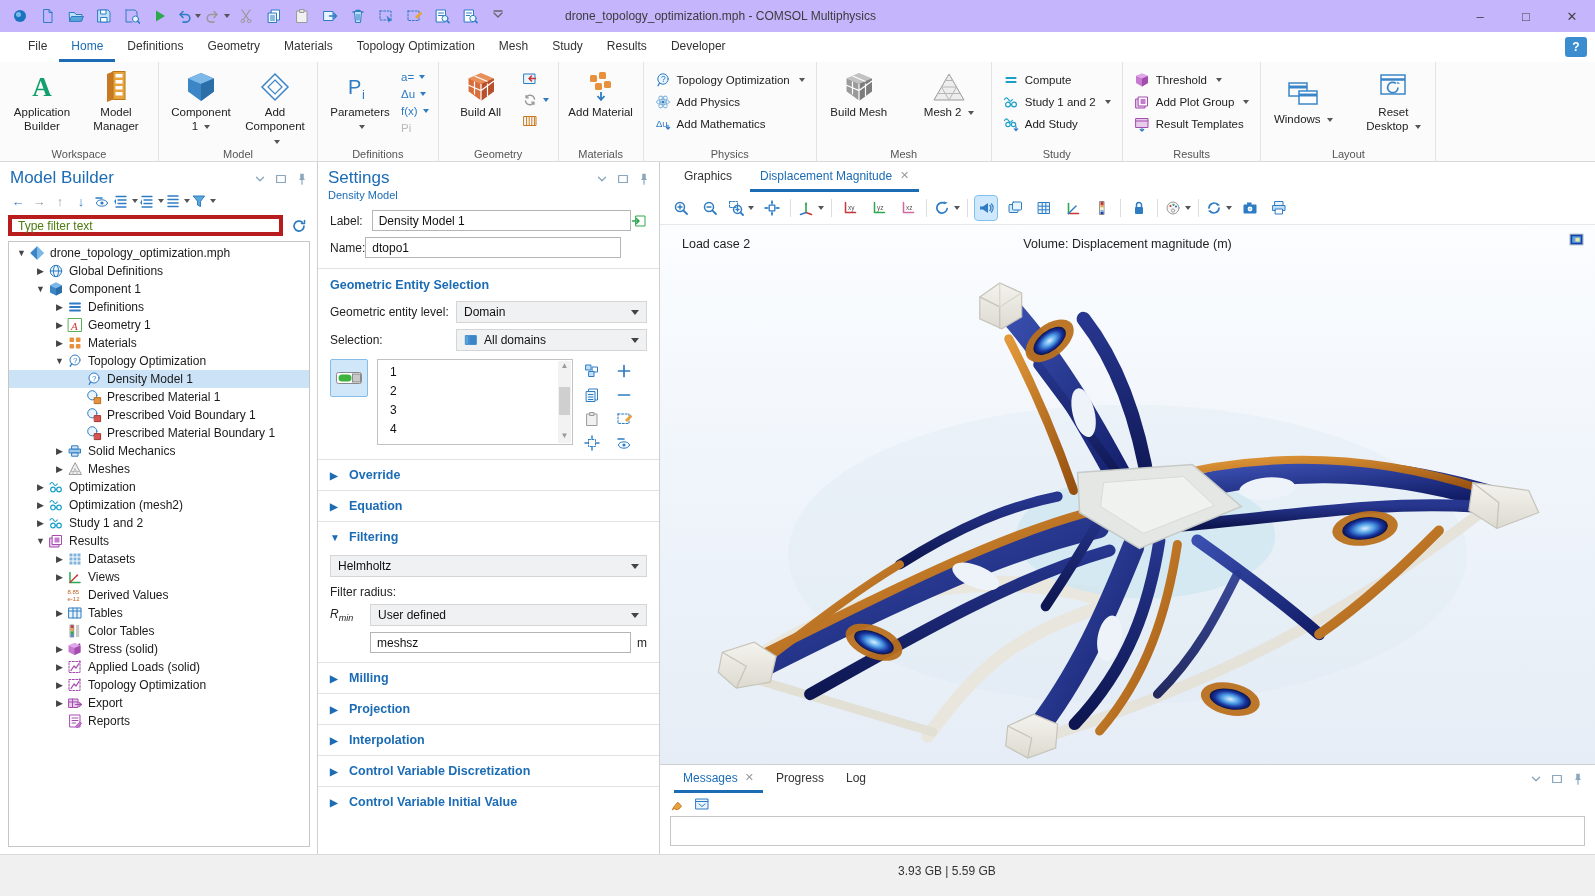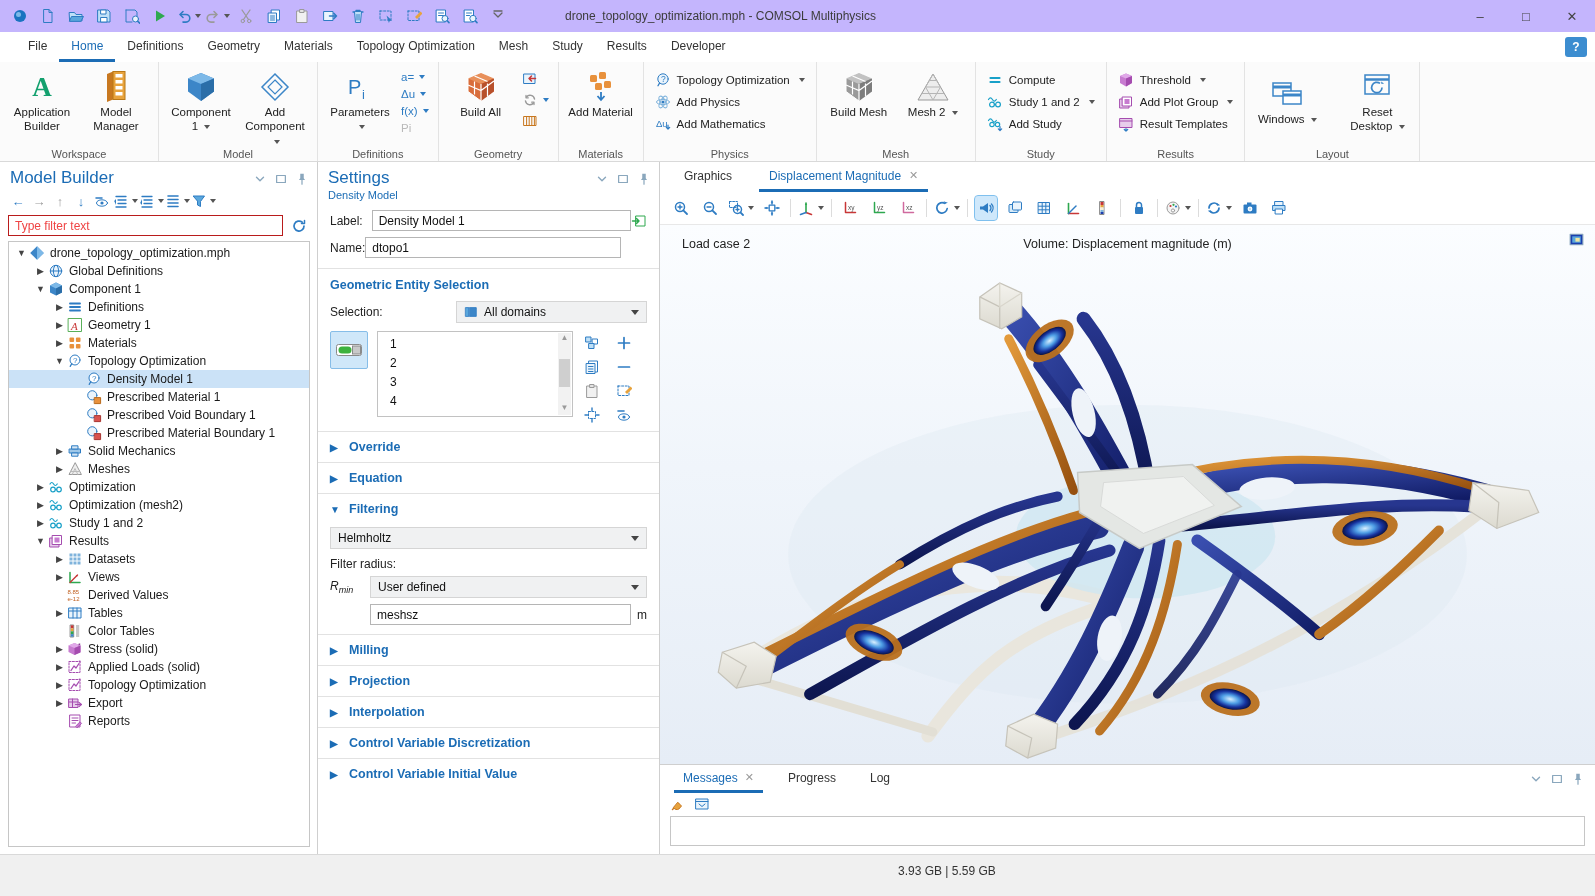--- a/index.html
+++ b/index.html
@@ -35,21 +35,21 @@
 .main{position:absolute;top:162px;left:0;right:0;bottom:42px;display:flex}
 .panel-head{display:flex;align-items:flex-start;padding:6px 8px 0 10px}
 .panel-title{color:#1b6cb5;font-size:17px}
 .head-icons{margin-left:auto;display:flex;gap:7px;padding-top:4px}
 
 .mb{width:318px;border-right:1px solid #cfcfcf;background:#fff;display:flex;flex-direction:column}
 .mb-toolbar{display:flex;align-items:center;gap:1px;padding:3px 6px 2px 8px}
 .tbtn{min-width:20px;height:20px;display:flex;align-items:center;justify-content:center;border-radius:2px;color:#2E7CC3;font-size:13px}
 .tbtn.gray{color:#9a9a9a}
 .filter-row{display:flex;align-items:center;gap:6px;padding:2px 8px 3px}
-.filter-input{flex:1;border:1px solid #b91c1c;height:21px;display:flex;align-items:center;padding:0 6px;color:#ef4444;background:#fff}
+.filter-input{flex:1;border:4px solid #b91c1c;height:21px;display:flex;align-items:center;padding:0 6px;color:#4d7c0f;background:#fff}
 .tree-box{flex:1;margin:2px 7px 7px 8px;border:1px solid #c6c6c6;overflow:hidden;padding-top:2px;background:#fff}
 .trow{height:18px;display:flex;align-items:center;white-space:nowrap;cursor:default}
 .trow.selected{background:#cbe2f7}
 .texp{width:13px;flex:none;color:#444;font-size:9px;text-align:center}
 .ti{width:16px;height:16px;flex:none;margin:0 5px 0 1px;display:flex;align-items:center;justify-content:center;position:relative}
 .tlabel{font-size:12px;color:#1a1a1a}
 
 .settings{width:342px;border-right:1px solid #cfcfcf;background:#fff;display:flex;flex-direction:column;overflow:hidden}
 .set-sub{color:#1b6cb5;padding:1px 10px 6px;font-size:11px}
 .form-row{display:flex;align-items:center;padding:3px 12px}
@@ -72,36 +72,36 @@
 .stool{display:flex;align-items:center;justify-content:center}
 .collapse-row{display:flex;align-items:center;gap:9px;padding:8px 12px;border-top:1px solid #e2e2e2;color:#1b6cb5;font-size:12.5px;font-weight:bold}
 .collapse-row .texp2{color:#1b6cb5;font-size:10px;width:10px}
 .sub-label{padding:5px 12px 2px;color:#222}
 .rmin-row{display:flex;align-items:center;gap:8px;padding:3px 12px}
 .rmin-sym{width:32px;flex:none;font-style:italic;color:#222}
 .unit-row{display:flex;align-items:center;gap:6px;padding:3px 12px 3px 52px}
 
 .gcol{flex:1;display:flex;flex-direction:column;min-width:0;background:#fff}
 .gpanel{flex:1;display:flex;flex-direction:column;min-height:0}
-.gtabs{height:30px;display:flex;align-items:stretch;padding-left:14px;gap:17px;position:relative}
+.gtabs{height:30px;display:flex;align-items:stretch;padding-left:14px;gap:8px;position:relative}
 .gtab{display:flex;align-items:center;gap:8px;padding:0 10px;color:#333;border-bottom:3px solid transparent}
 .gtab.active{color:#1b6cb5;border-bottom-color:#1b6cb5}
 .closex{color:#9a9a9a;font-size:11px}
 .gtoolbar{height:33px;display:flex;align-items:center;gap:7px;padding:0 10px;border-bottom:1px solid #e8e8e8}
 .gt{min-width:22px;height:24px;display:flex;align-items:center;justify-content:center;border-radius:3px;gap:1px}
 .gt.active{background:#cfe8fb;outline:1px solid #7fc0ee}
 .gdiv{width:1px;height:18px;background:#dcdcdc;flex:none}
 .plot{flex:1;position:relative;background:linear-gradient(180deg,#fbfdff 0%,#f0f5fb 45%,#e6edf6 100%);min-height:0}
 .plot-corner{position:absolute;left:22px;top:12px;color:#222;font-size:12.5px}
 .plot-title{position:absolute;left:0;right:0;top:12px;text-align:center;color:#222;font-size:12.5px}
 .plot-snap{position:absolute;right:10px;top:6px}
 .drone-svg{position:absolute;left:0;top:20px;width:100%;height:calc(100% - 20px)}
 
 .messages{height:90px;border-top:1px solid #cfcfcf;display:flex;flex-direction:column}
-.mtabs{height:28px;display:flex;align-items:stretch;padding-left:14px;gap:16px;position:relative}
+.mtabs{height:28px;display:flex;align-items:stretch;padding-left:14px;gap:4px;position:relative}
 .mtab{display:flex;align-items:center;gap:7px;padding:0 9px;color:#333;border-bottom:3px solid transparent}
 .mtab.active{color:#1b6cb5;border-bottom-color:#1b6cb5}
 .mtoolbar{height:22px;display:flex;align-items:center;gap:8px;padding:0 10px}
 .mbox{flex:1;border:1px solid #c6c6c6;margin:1px 10px 8px;background:#fff}
 
 .statusbar{position:absolute;left:0;right:0;bottom:0;height:42px;background:#f0f0f0;border-top:1px solid #d9d9d9}
 .mem{position:absolute;left:898px;top:9px;color:#333;font-size:12px}
 </style>
 </head>
 <body>
@@ -427,21 +427,21 @@
                 <path d="M13 9v4M11.3 11.3 13 13l1.7-1.7" stroke="#2E7CC3" stroke-width="1.2"></path>
               </svg>
             </span>
           <span>Add Mathematics</span>
           </div>
         </div>
       </div>
       <div class="rgroup-label">Physics</div>
     </div>
     <div class="rgroup">
-      <div style="display:flex;gap:4px;align-items:flex-end">
+      <div style="display:flex;gap:20px;align-items:flex-end">
         <div class="rlarge">
         <span class="ric">
             <svg width="32" height="30" viewBox="0 0 32 30">
               <path d="M16 1l13 5.5v13L16 29 3 19.5v-13z" fill="#9a9a9a" stroke="#fff"></path>
               <path d="M16 1l13 5.5L16 12 3 6.5z" fill="#c2c2c2"></path>
               <path d="M16 12v17l13-9.5v-13z" fill="#7d7d7d"></path>
               <path d="M9.5 4 22.5 9.5M16 12v17M3 13l13 5.5 13-9.5M9.5 22.5v-13M22.5 24.5v-13" stroke="#fff" stroke-width="1.2" fill="none"></path>
             </svg>
           </span>
         <span class="rlab">Build Mesh</span>
@@ -978,20 +978,27 @@
           </svg>
         </span>
     </div>
     <div class="form-row">
       <span class="flab">Name:</span>
       <div class="tinput" style="margin-right:26px">dtopo1</div>
     </div>
     <div class="sep"></div>
     <div class="sect-title">Geometric Entity Selection</div>
     <div class="grid-row">
+      <span class="gl">Geometric entity level:</span>
+      <div class="dd">
+        <span>Domain</span>
+          <span class="ddarr"></span>
+      </div>
+    </div>
+    <div class="grid-row">
       <span class="gl">Selection:</span>
       <div class="dd">
         <span id="alldom-ic">
             <svg width="14" height="14" viewBox="0 0 16 16" fill="none" stroke-linecap="round" stroke-linejoin="round">
               <rect x="2" y="3" width="3.5" height="10" fill="#5AA7DC" stroke="#2E7CC3"></rect>
               <rect x="6.5" y="3" width="7.5" height="10" fill="#3C86C8" stroke="#2E7CC3"></rect>
             </svg>
           </span>
         <span>All domains</span>
           <span class="ddarr"></span>

